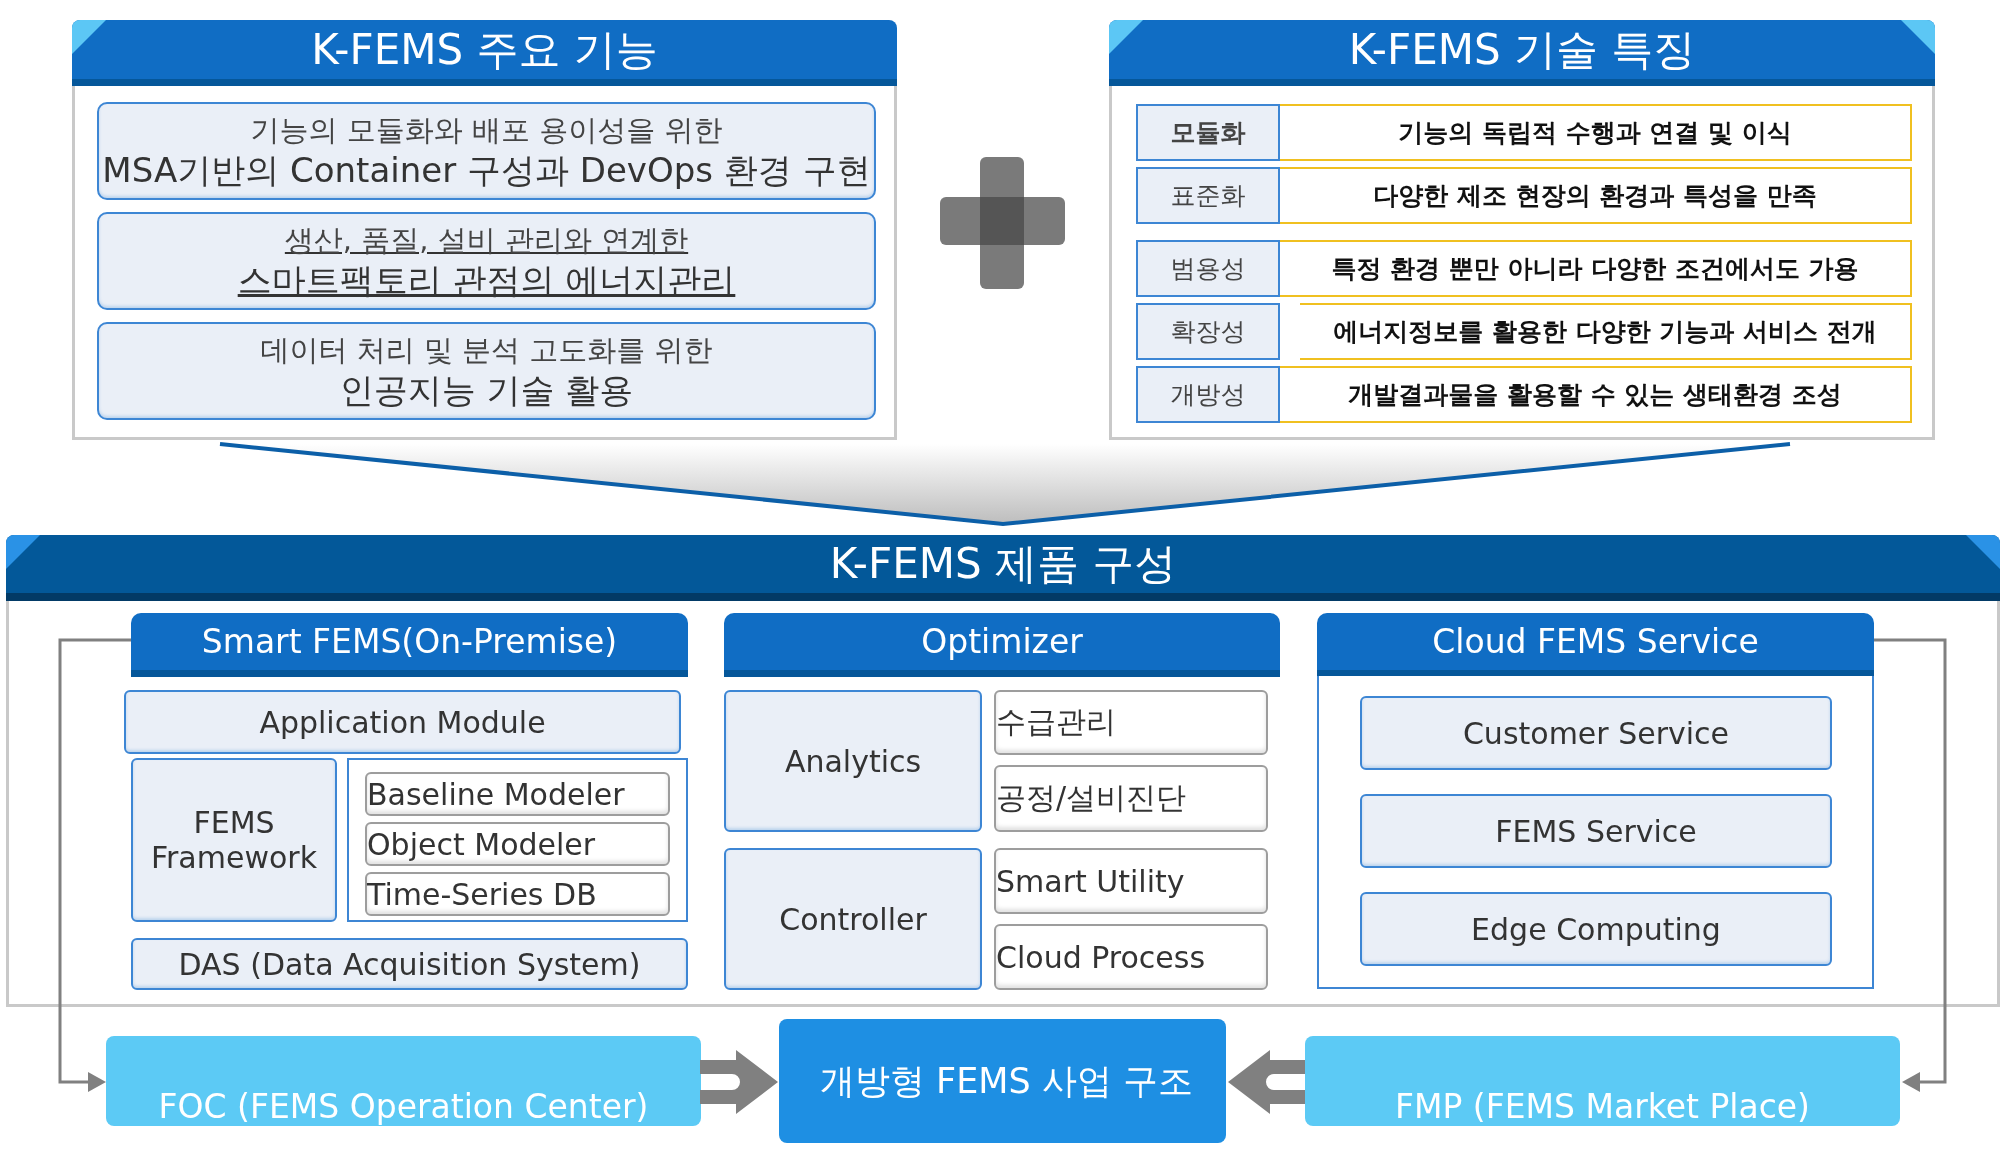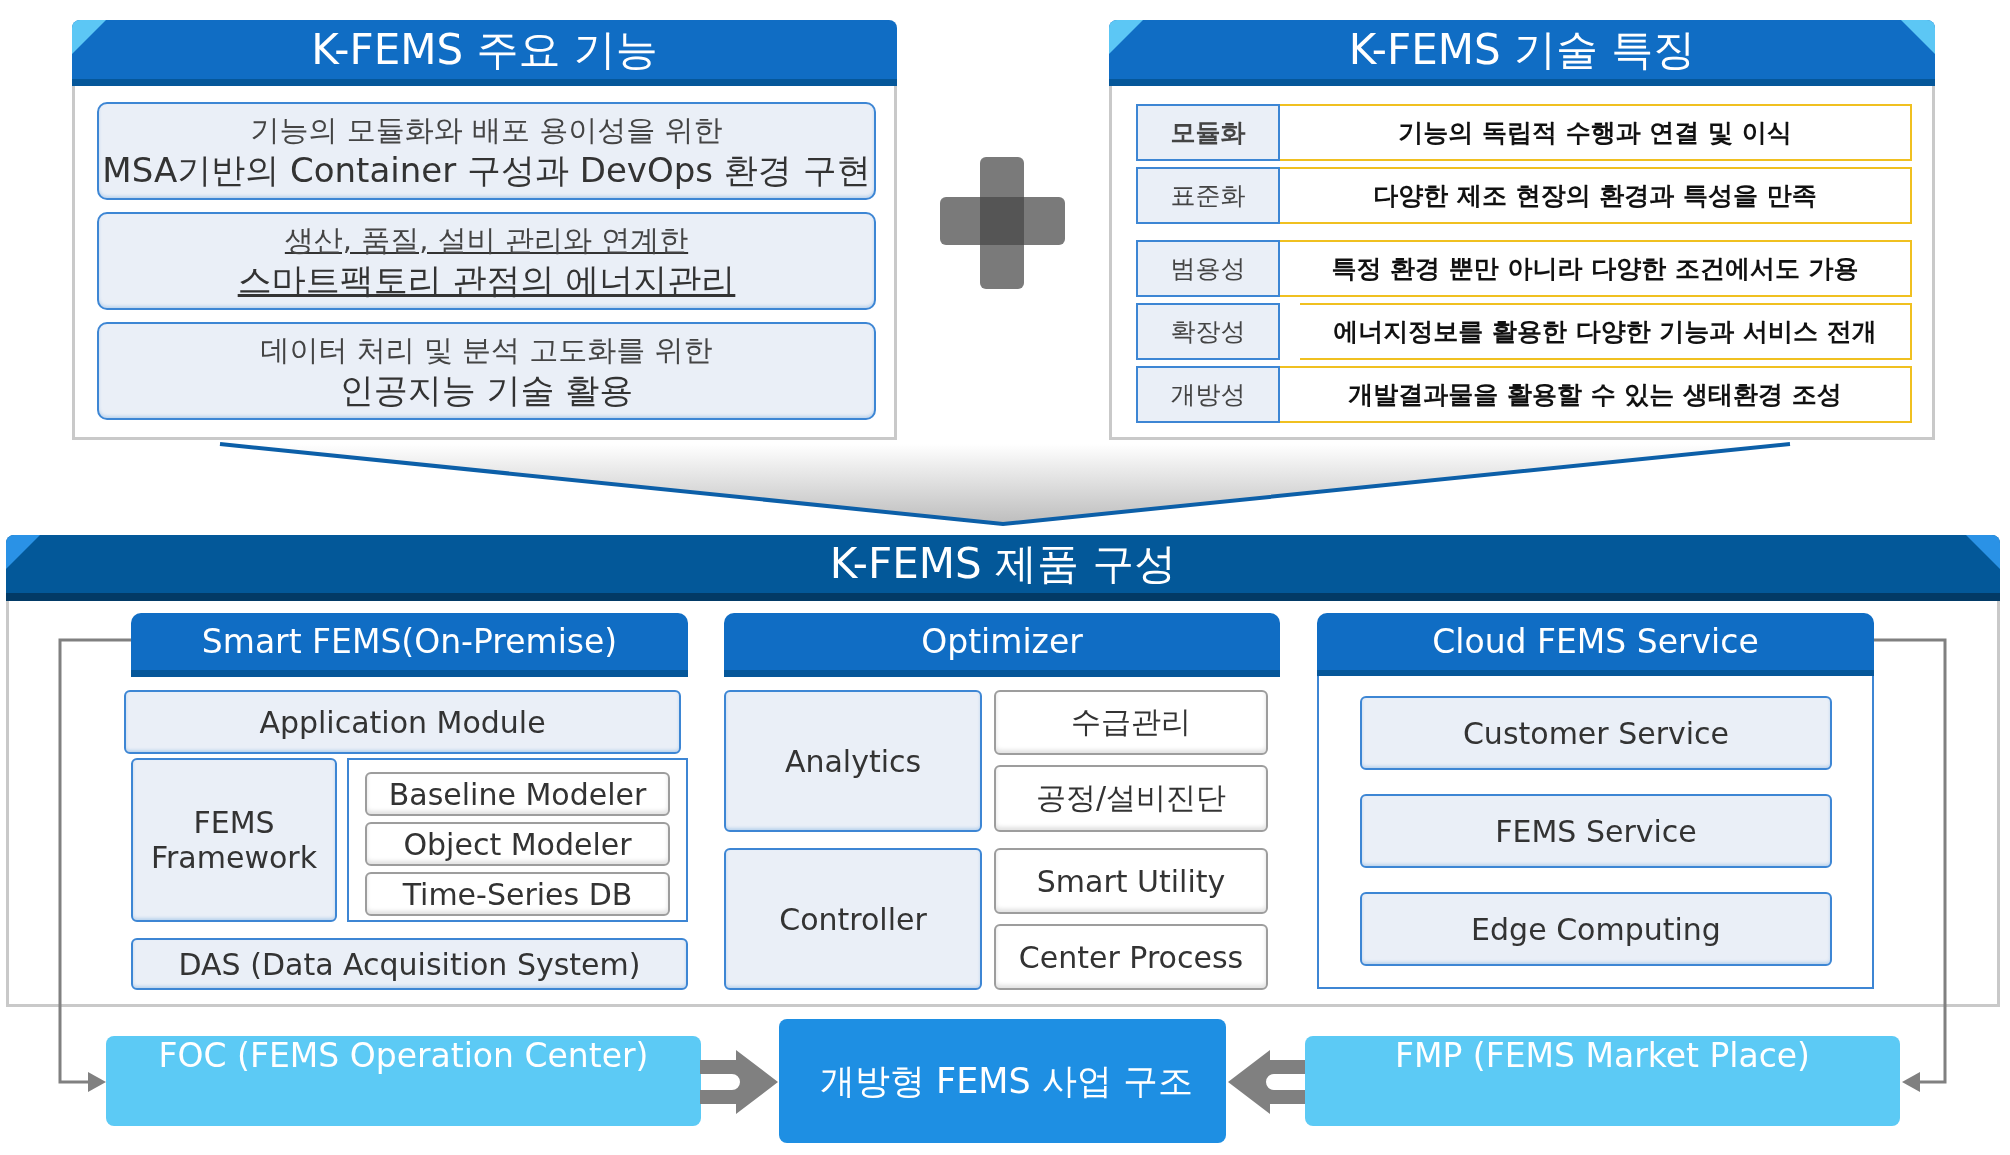--- a/index.html
+++ b/index.html
@@ -5,28 +5,28 @@
   html,body{margin:0;padding:0;background:#fff;}
   body{width:2010px;height:1155px;position:relative;overflow:hidden;font-family:"DejaVu Sans","Liberation Sans",sans-serif;color:#333;}
   .abs{position:absolute;box-sizing:border-box;}
   .banner{background:#106dc4;color:#fff;display:flex;align-items:center;justify-content:center;border-bottom:7px solid #05579a;border-radius:8px 8px 0 0;overflow:hidden;}
   .banner .corner-l{position:absolute;left:0;top:0;width:0;height:0;border-top:34px solid #5cc7f5;border-right:34px solid transparent;}
   .banner .corner-r{position:absolute;right:0;top:0;width:0;height:0;border-top:34px solid #5cc7f5;border-left:34px solid transparent;}
   .banner-dark{background:#035899;border-bottom:8px solid #023a66;}
   .banner-dark .corner-l,.banner-dark .corner-r{border-top-color:#2a92e6;}
   .panel{border:3px solid #c9c9c9;border-top:none;background:#fff;}
   .soft{background:#eaeff7;border:2px solid #3d86d4;border-radius:10px;display:flex;flex-direction:column;align-items:center;justify-content:center;text-align:center;box-shadow:inset 0 -2px 3px rgba(61,134,212,.25);}
-  .white-box{background:#fff;border:2px solid #9d9d9d;border-radius:6px;display:flex;align-items:center;justify-content:center;box-shadow:inset 0 -3px 4px rgba(0,0,0,.12);}
+  .white-box{background:#fff;border:2px solid #9d9d9d;border-radius:6px;display:flex;align-items:center;box-shadow:inset 0 -3px 4px rgba(0,0,0,.12);}
   .lbl-cell{background:#eaeff7;border:2px solid #3d86d4;display:flex;align-items:center;justify-content:center;font-size:25px;color:#444;}
   .desc-cell{border:2px solid #f0c020;border-left:none;background:#fff;display:flex;align-items:center;justify-content:center;font-size:25px;font-weight:bold;color:#111;}
   .line1{font-size:29px;color:#444;line-height:38px;}
   .line2{font-size:34px;color:#333;line-height:42px;}
   .col-head{background:#106dc4;color:#fff;font-size:33px;display:flex;align-items:center;justify-content:center;border-bottom:7px solid #05579a;border-radius:10px 10px 0 0;}
   .t26{font-size:30px;color:#333;}
-  .cyan{background:#5ccaf5;color:#fff;border-radius:8px;display:flex;align-items:flex-start;justify-content:center;font-size:33px;}
+  .cyan{background:#5ccaf5;color:#fff;border-radius:8px;display:flex;align-items:flex-end;justify-content:center;font-size:33px;}
   .center-blue{background:#1e8fe3;color:#fff;border-radius:8px;display:flex;align-items:center;justify-content:center;font-size:35px;}
 </style>
 </head>
 <body>
 
 <div class="abs banner" style="left:72px;top:20px;width:825px;height:66px;">
   <span class="corner-l"></span>
 
   <span style="font-size:42px;">K-FEMS 주요 기능</span>
 </div>
@@ -141,21 +141,21 @@
 <div class="abs white-box t26" style="left:994px;top:765px;width:274px;height:67px;">
   <span>공정/설비진단</span>
 </div>
 <div class="abs soft t26" style="left:724px;top:848px;width:258px;height:142px;border-radius:6px;">
   <span>Controller</span>
 </div>
 <div class="abs white-box t26" style="left:994px;top:848px;width:274px;height:66px;">
   <span>Smart Utility</span>
 </div>
 <div class="abs white-box t26" style="left:994px;top:924px;width:274px;height:66px;">
-  <span>Center Process</span>
+  <span>Cloud Process</span>
 </div>
 
 <div class="abs col-head" style="left:1317px;top:613px;width:557px;height:64px;">
   <span>Cloud FEMS Service</span>
 </div>
 <div class="abs" style="left:1317px;top:676px;width:557px;height:313px;border:2px solid #3d86d4;border-top:none;background:#fff;">
   <div class="abs soft t26" style="left:41px;top:20px;width:472px;height:74px;border-radius:6px;">
     <span>Customer Service</span>
   </div>
   <div class="abs soft t26" style="left:41px;top:118px;width:472px;height:74px;border-radius:6px;">

